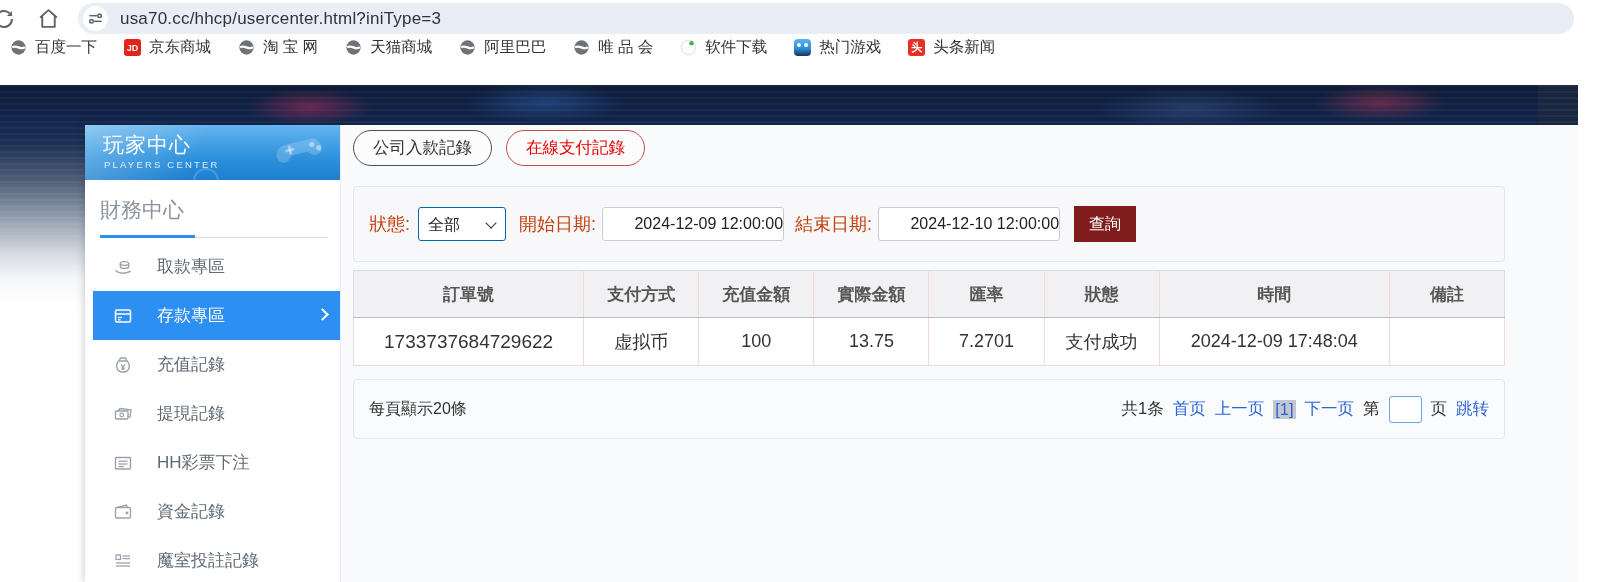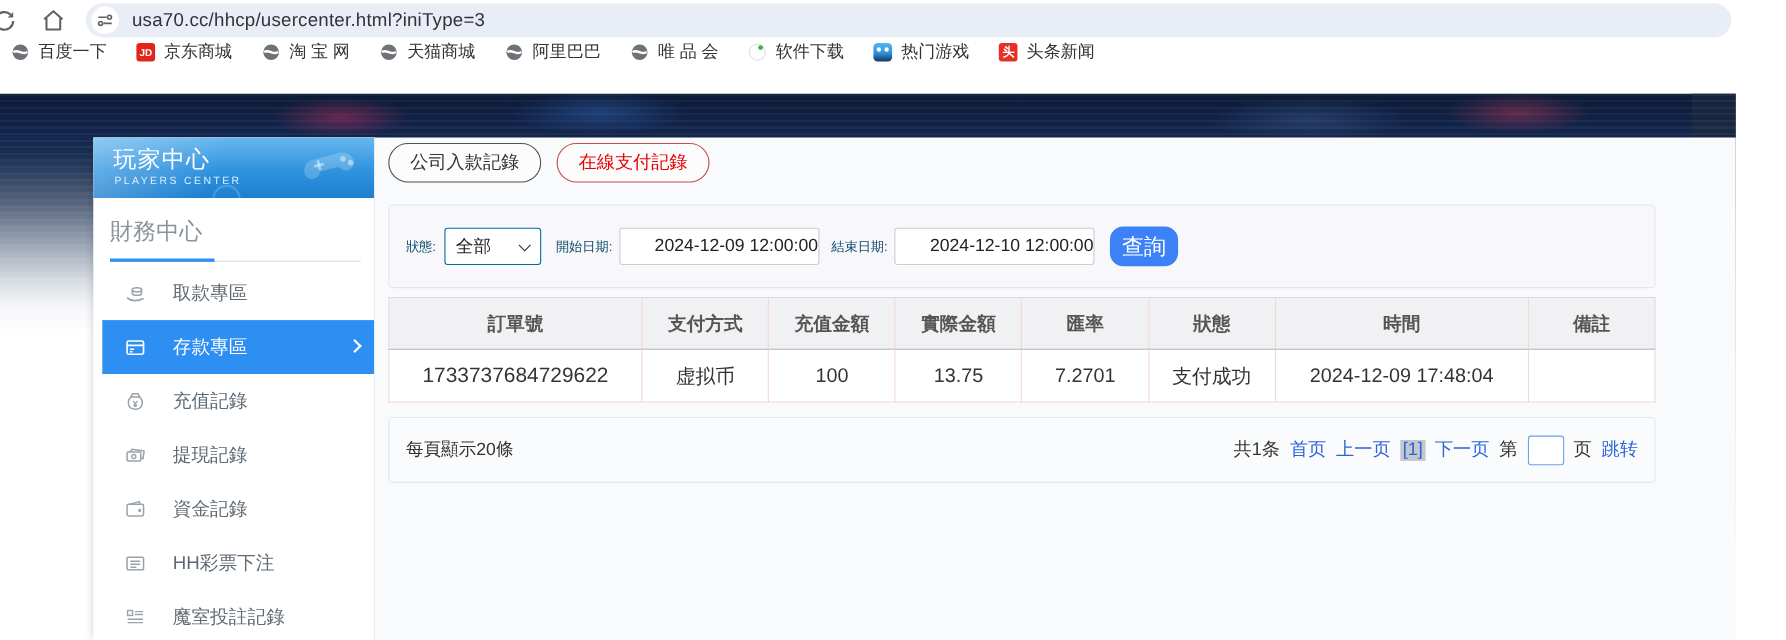--- a/index.html
+++ b/index.html
@@ -82,32 +82,32 @@
   .main { position:absolute; left:255px; top:0; right:0; bottom:0;
     border-left:1px solid #ececf0; padding:5px 0 0 12px; }
   .tabs { display:flex; gap:14px; }
   .tab-btn { height:36px; padding:0 19px; border-radius:18px; background:#fcfcfd;
     border:1.5px solid #4c5156; font-size:16.5px; color:#333; cursor:pointer;
     font-family:inherit; }
   .tab-btn.active { border-color:#c0504c; color:#e60000; }
 
   .filter-box { margin-top:20px; width:1152px; height:76px; border:1px solid #e2e6ed;
     border-radius:4px; background:#f8f8fa; display:flex; align-items:center; padding-left:15px; }
-  .f-label { font-size:12px; color:#0c4a6e; }
+  .f-label { font-size:18px; color:#c2410c; }
   .sel-wrap { position:relative; margin-left:8px; }
   .status-select { appearance:none; -webkit-appearance:none; width:88px; height:34px;
     border:1px solid #0369a1; border-radius:3px; background:#fff; font-size:16px;
     padding-left:9px; color:#222; font-family:inherit; }
   .sel-wrap::after { content:""; position:absolute; right:11px; top:12px; width:7px; height:7px;
     border-left:1.8px solid #333; border-bottom:1.8px solid #333; transform:rotate(-45deg); pointer-events:none; }
   .lbl-start { margin-left:13px; } .lbl-end { margin-left:11px; }
   .date-input { margin-left:6px; width:182px; height:34px; border:1px solid #c9cdd3; border-radius:3px;
     background:#fff; text-align:right; font-size:16px; color:#222; font-family:inherit; }
-  .query-btn { margin-left:14px; width:62px; height:36px; background:#3b82f6; color:#fff;
-    border:none; border-radius:12px; font-size:20px; cursor:pointer; font-family:inherit; }
+  .query-btn { margin-left:14px; width:62px; height:36px; background:#7f1d1d; color:#fff;
+    border:none; border-radius:0; font-size:16px; cursor:pointer; font-family:inherit; }
 
   table.data { width:1152px; margin-top:8px; border-collapse:collapse; background:#fff; }
   table.data th { height:47px; background:#f1f1f3; font-size:17px; color:#555; font-weight:bold;
     border-top:1px solid #d9dde3; border-right:1px solid #f3d8d8; border-bottom:1px solid #b8bbc0; }
   table.data th:first-child { border-left:1px solid #d9dde3;margin-top:28px; }
   table.data th:last-child { border-right:1px solid #d9dde3; }
   table.data td { height:48px; text-align:center; font-size:18px; color:#333;
     border-right:1px solid #f3d8d8; border-bottom:1px solid #f3d8d8; }
   table.data td:first-child { border-left:1px solid #f3d8d8; font-size:19px; }
   .col-order{width:20%}.col-s{width:10%}.col-time{width:20%}
@@ -276,34 +276,34 @@
           <div class="menu-item">
             <span class="mi-icon"><svg viewBox="0 0 20 20" width="20" height="20">
                   <rect x="2.5" y="7" width="12.5" height="8" rx="1" fill="none" stroke="currentColor" stroke-width="1.4"></rect>
                   <path d="M5 7 l2 -2.5 l11 1.5 l-1 7 l-1.5 -.3" fill="none" stroke="currentColor" stroke-width="1.4" stroke-linejoin="round"></path>
                   <circle cx="8.7" cy="11" r="1.8" fill="none" stroke="currentColor" stroke-width="1.2"></circle>
                 </svg></span>
             <span>提現記錄</span>
           </div>
           <div class="menu-item">
             <span class="mi-icon"><svg viewBox="0 0 20 20" width="20" height="20">
-                  <rect x="2.5" y="5.5" width="15" height="10.5" rx="1.5" fill="none" stroke="currentColor" stroke-width="1.4"></rect>
-                  <path d="M4.5 5.5 l9 -2.5 l1 2.5" fill="none" stroke="currentColor" stroke-width="1.3"></path>
-                  <circle cx="14" cy="11" r="1.4" fill="currentColor"></circle>
-                </svg></span>
-            <span>資金記錄</span>
-          </div>
-          <div class="menu-item">
-            <span class="mi-icon"><svg viewBox="0 0 20 20" width="20" height="20">
                   <rect x="2.5" y="4.5" width="15" height="11.5" rx="1" fill="none" stroke="currentColor" stroke-width="1.4"></rect>
                   <line x1="5.5" y1="8.2" x2="14.5" y2="8.2" stroke="currentColor" stroke-width="1.3"></line>
                   <line x1="5.5" y1="11" x2="14.5" y2="11" stroke="currentColor" stroke-width="1.3"></line>
                   <line x1="5.5" y1="13.6" x2="11" y2="13.6" stroke="currentColor" stroke-width="1.3"></line>
                 </svg></span>
             <span>HH彩票下注</span>
+          </div>
+          <div class="menu-item">
+            <span class="mi-icon"><svg viewBox="0 0 20 20" width="20" height="20">
+                  <rect x="2.5" y="5.5" width="15" height="10.5" rx="1.5" fill="none" stroke="currentColor" stroke-width="1.4"></rect>
+                  <path d="M4.5 5.5 l9 -2.5 l1 2.5" fill="none" stroke="currentColor" stroke-width="1.3"></path>
+                  <circle cx="14" cy="11" r="1.4" fill="currentColor"></circle>
+                </svg></span>
+            <span>資金記錄</span>
           </div>
           <div class="menu-item">
             <span class="mi-icon"><svg viewBox="0 0 20 20" width="20" height="20">
                   <rect x="3" y="4" width="4.5" height="4.5" fill="none" stroke="currentColor" stroke-width="1.3"></rect>
                   <line x1="9.5" y1="5" x2="17" y2="5" stroke="currentColor" stroke-width="1.3"></line>
                   <line x1="9.5" y1="7.6" x2="17" y2="7.6" stroke="currentColor" stroke-width="1.3"></line>
                   <line x1="3" y1="12" x2="17" y2="12" stroke="currentColor" stroke-width="1.3"></line>
                   <line x1="3" y1="15" x2="17" y2="15" stroke="currentColor" stroke-width="1.3"></line>
                 </svg></span>
             <span>魔室投註記錄</span>

